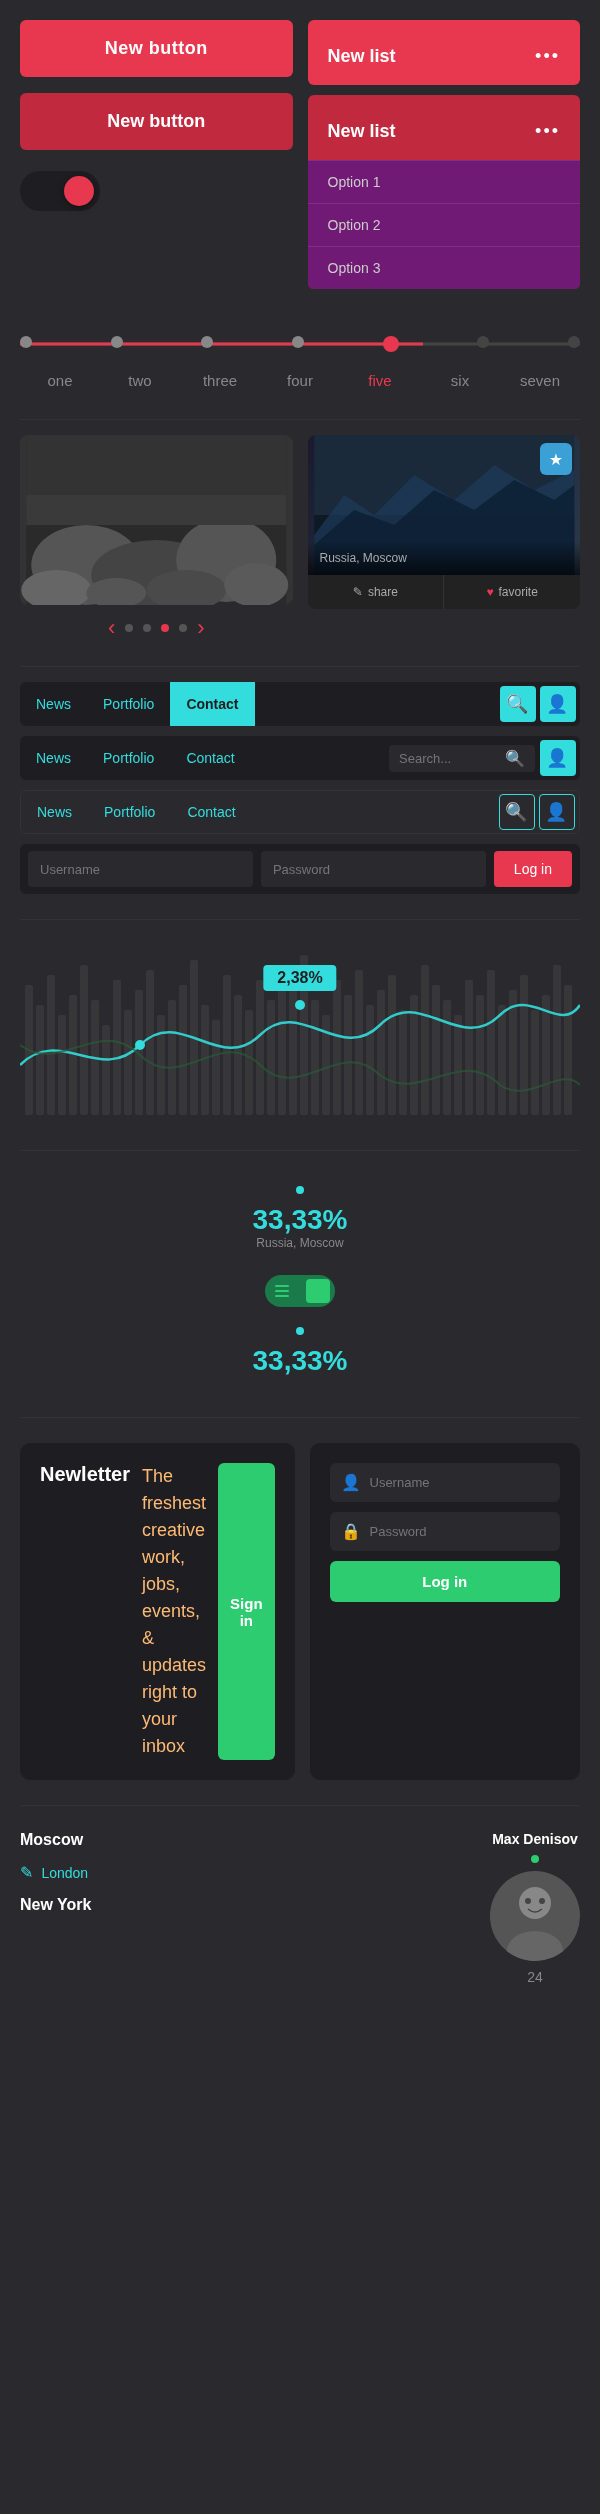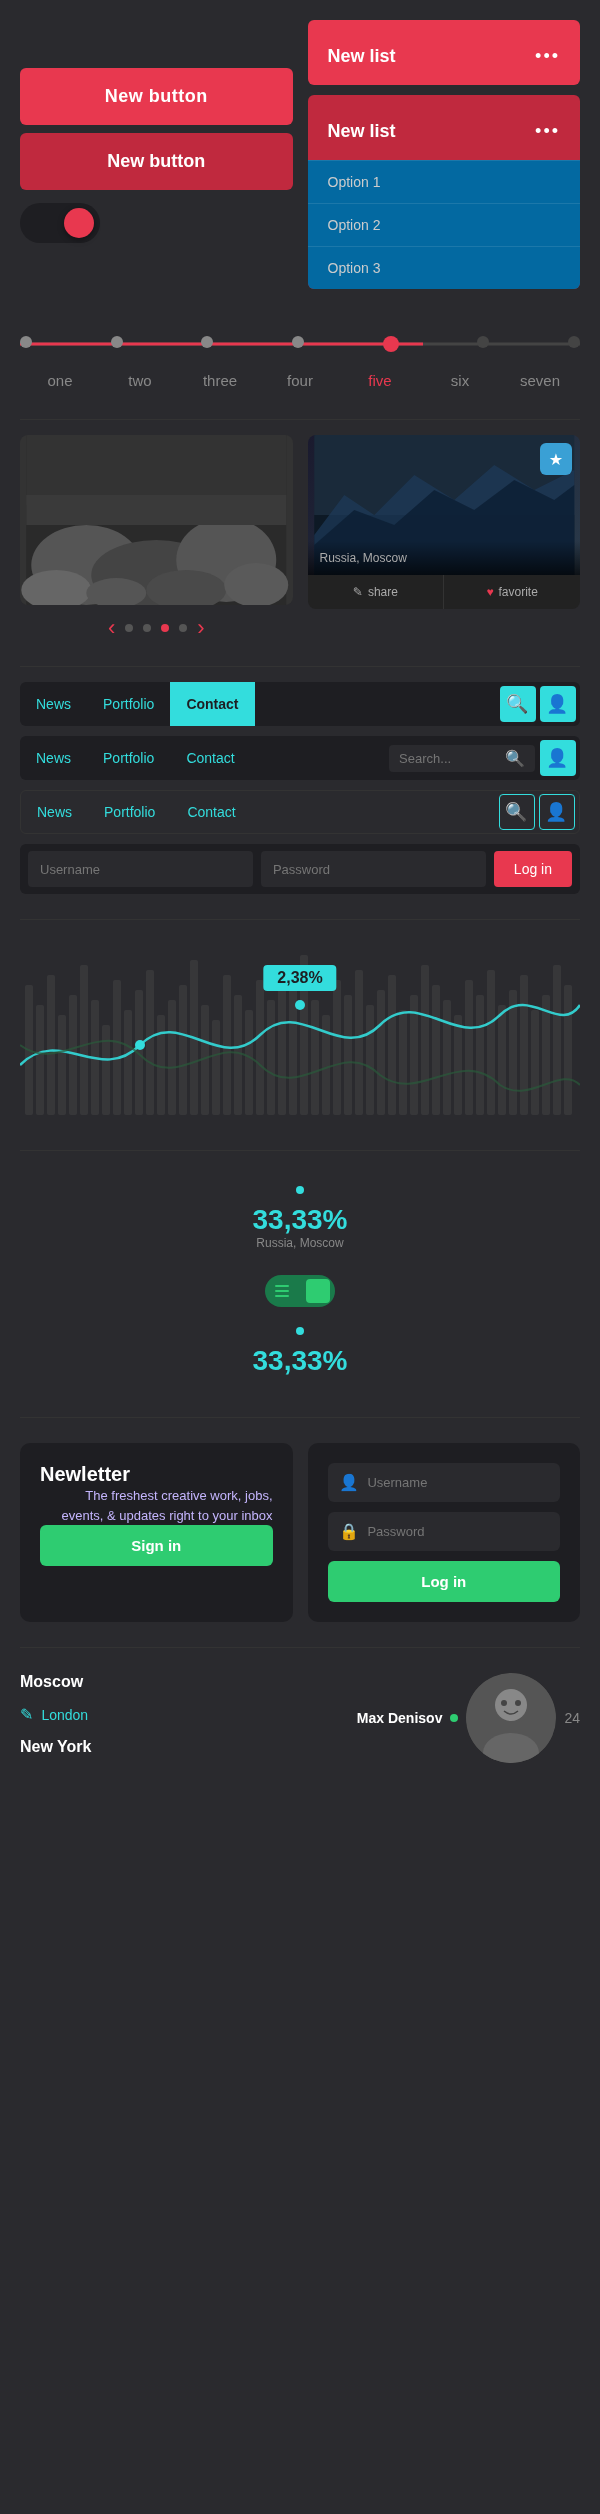--- a/index.html
+++ b/index.html
@@ -16,22 +16,21 @@
       display: flex;
       gap: 15px;
       padding: 20px 20px;
       align-items: flex-start;
     }
 
     .left-col {
       flex: 1;
       display: flex;
       flex-direction: column;
-      gap: 8px;
-      margin-top: 48px;
+      gap: 16px;
     }
 
     .right-col {
       flex: 1;
       display: flex;
       flex-direction: column;
       gap: 10px;
     }
 
     .btn-red {
@@ -83,21 +82,21 @@
       color: #fff;
     }
 
     .dots-icon {
       color: #fff;
       font-size: 18px;
       letter-spacing: 2px;
     }
 
     .dropdown-list-open2 {
-      background: #0369a1;
+      background: #701a75;
       border-radius: 0 0 6px 6px;
     }
 
     .dropdown-option {
       padding: 13px 20px;
       color: #ccc;
       font-size: 14px;
       border-top: 1px solid rgba(255,255,255,0.1);
       cursor: pointer;
     }
@@ -527,34 +526,34 @@
       gap: 15px;
       padding: 20px 20px;
     }
 
     .newsletter-card {
       flex: 1;
       background: #1e1e22;
       border-radius: 10px;
       padding: 20px;
       display: flex;
-      flex-direction: column;
+      flex-direction: row;
+      gap: 12px;
     }
 
     .newsletter-title {
       font-size: 20px;
       font-weight: bold;
       color: #fff;
     }
 
     .newsletter-text {
-      font-size: 13px;
-      color: #c4b5fd;
+      font-size: 18px;
+      color: #fdba74;
       line-height: 1.5;
-      text-align: right;
     }
 
     .btn-green {
       background: #2ecc71;
       color: #fff;
       border: none;
       border-radius: 6px;
       padding: 12px;
       font-size: 15px;
       font-weight: bold;
@@ -625,21 +624,21 @@
       cursor: pointer;
     }
 
     .location-link-icon {
       color: #3dd;
       font-size: 16px;
     }
 
     .profile-right {
       display: flex;
-      flex-direction: row;
+      flex-direction: column;
       align-items: center;
       gap: 8px;
     }
 
     .profile-name {
       font-size: 14px;
       font-weight: bold;
       color: #fff;
     }
 

